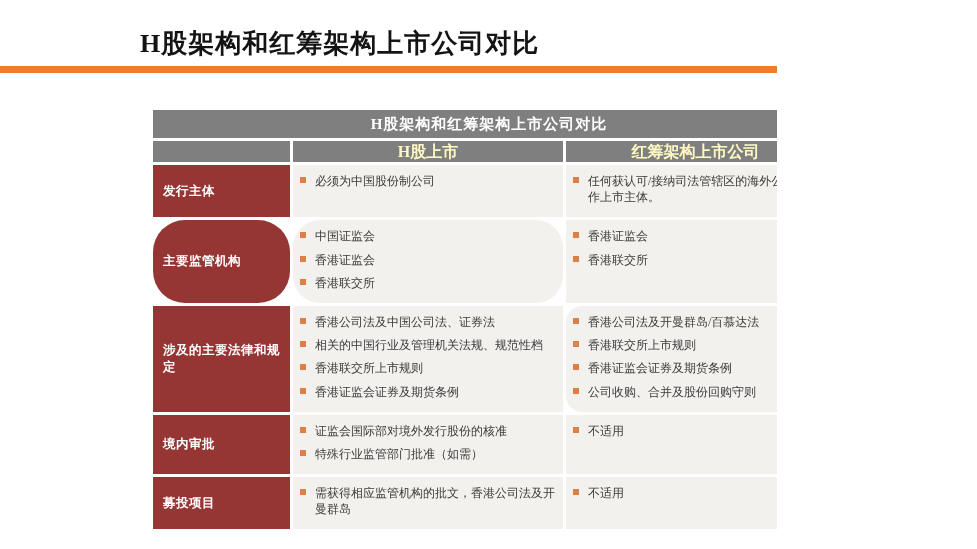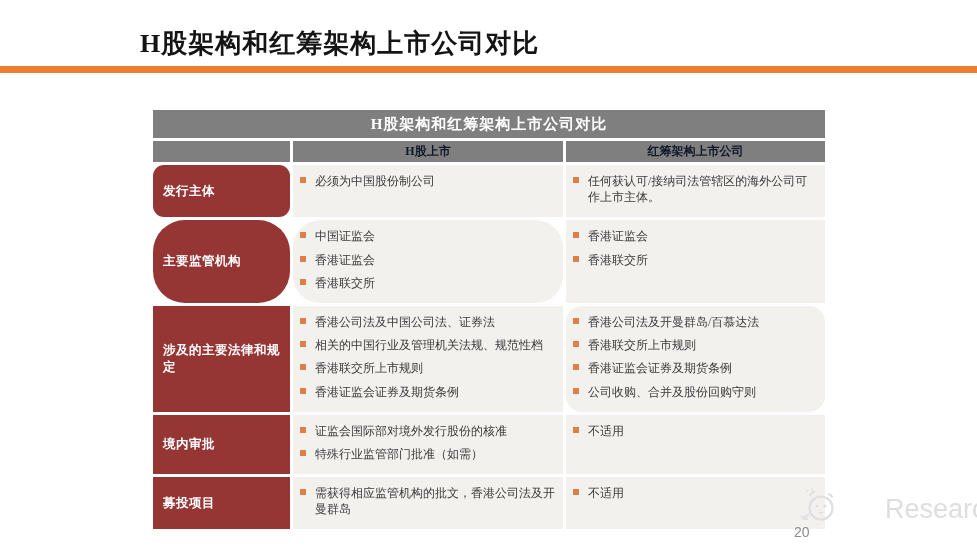--- a/index.html
+++ b/index.html
@@ -1,37 +1,37 @@
 <!DOCTYPE html>
 <html><head>
 <meta charset="utf-8">
 <style>
   html,body { margin:0; padding:0; background:#ffffff; }
   .slide {
-    position:relative; width:977px; height:549px; background:#ffffff;
+    position:relative; width:777px; height:549px; background:#ffffff;
     font-family:"Liberation Serif","DejaVu Serif",serif; overflow:hidden;
   }
   .page-title {
     position:absolute; left:140px; top:26px; margin:0;
     font-size:26px; font-weight:bold; color:#141414; letter-spacing:1px;
   }
   .accent-bar {
     position:absolute; left:0; top:66px; width:977px; height:7px; background:#ED7D31;
   }
   .cmp-table {
     position:absolute; left:153px; top:110px; width:672px;
     display:grid; grid-template-columns:137px 270px 259px; gap:3px; background:#ffffff;
   }
   .t-title {
     grid-column:1 / 4; background:#7F7F7F; color:#ffffff; text-align:center;
     font-weight:bold; font-size:15px; height:28px; line-height:28px; letter-spacing:1px;
   }
   .t-col-head {
-    background:#7F7F7F; color:#0f172a; text-align:center; font-weight:bold;
-    font-size:12px; height:21px; line-height:21px;
+    background:#7F7F7F; color:#fef9c3; text-align:center; font-weight:bold;
+    font-size:16px; height:21px; line-height:21px;
   }
   .t-label {
     background:#963634; color:#ffffff; font-weight:bold; font-size:12.5px;
     display:flex; align-items:center; padding-left:10px; letter-spacing:0.5px;
   }
   .t-cell { background:#F2F1EE; padding:8px 8px 5px 4px; }
   .li { display:flex; margin-bottom:7px; font-size:12px; color:#3a3a3a; line-height:1.35; }
   .bullet { width:6px; height:6px; background:#DD8047; margin:4px 9px 0 3px; flex:none; }
   .footer {
     position:absolute; left:795px; top:486px; display:flex; align-items:center;gap:40px;
@@ -51,21 +51,21 @@
 <div class="slide">
 
   <h1 class="page-title">H股架构和红筹架构上市公司对比</h1>
   <div class="accent-bar"></div>
 
   <div class="cmp-table" id="cmp-table">
     <div class="t-title">H股架构和红筹架构上市公司对比</div>
     <div class="t-col-head"></div>
     <div class="t-col-head">H股上市</div>
     <div class="t-col-head">红筹架构上市公司</div>
-  <div class="t-label" style="min-height: 52px; border-radius: 11px;">发行主体</div>
+  <div class="t-label" style="min-height: 52px;">发行主体</div>
       <div class="t-cell" style="min-height: 39px;">
         <div class="li">
           <span class="bullet"></span>
           <span>必须为中国股份制公司</span>
         </div>
       </div>
       <div class="t-cell" style="min-height: 39px;">
         <div class="li">
           <span class="bullet"></span>
           <span>任何获认可/接纳司法管辖区的海外公司可作上市主体。</span>

